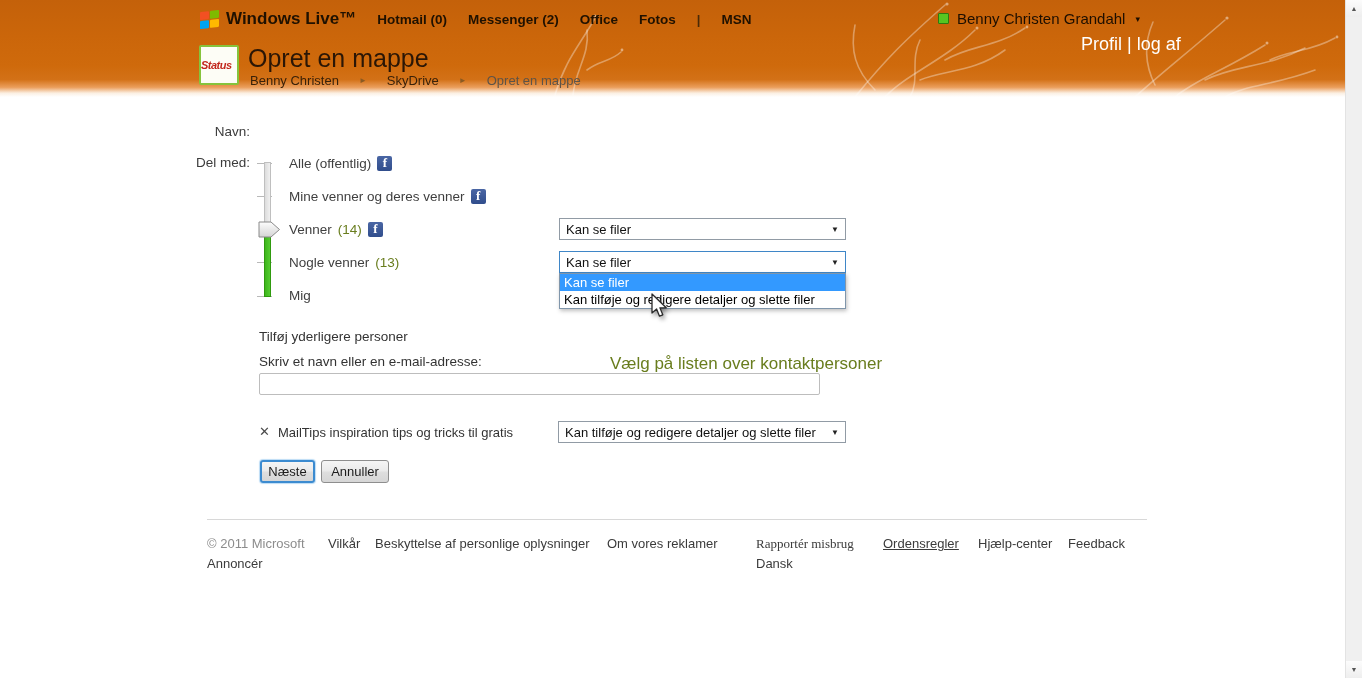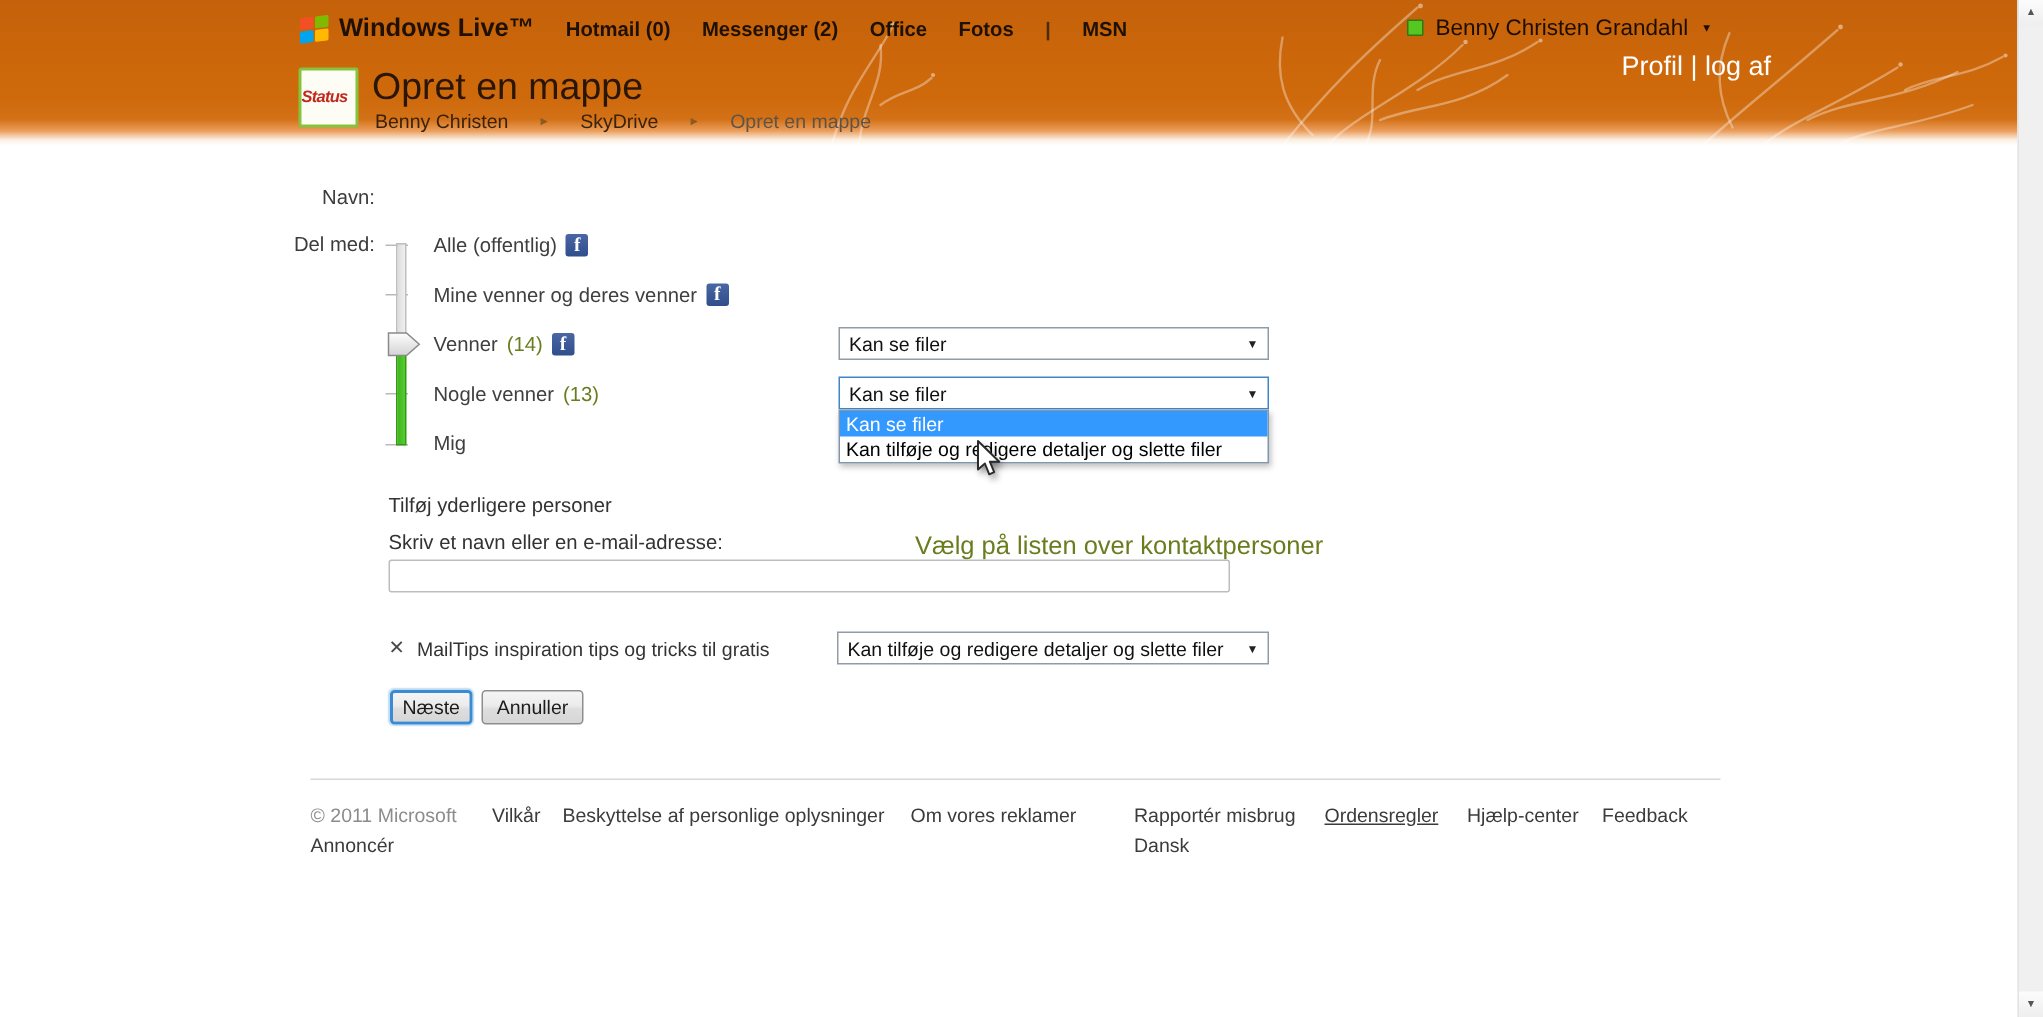--- a/index.html
+++ b/index.html
@@ -233,21 +233,21 @@
   </div>
 
   <div class="btn btn-next">Næste</div>
   <div class="btn btn-cancel">Annuller</div>
 
   <div class="divider"></div>
   <div class="footitem static" style="left:207px;top:536px;">© 2011 Microsoft</div>
   <div class="footitem" style="left:328px;top:536px;">Vilkår</div>
   <div class="footitem" style="left:375px;top:536px;">Beskyttelse af personlige oplysninger</div>
   <div class="footitem" style="left:607px;top:536px;">Om vores reklamer</div>
-  <div class="footitem" style="left:756px;top:536px;">Rapportér misbrug</div>
+  <div class="footitem" style="left:756px;top:536px;font-family:Liberation Serif, serif;">Rapportér misbrug</div>
   <div class="footitem" style="left:883px;top:536px;text-decoration:underline;">Ordensregler</div>
   <div class="footitem" style="left:978px;top:536px;">Hjælp-center</div>
   <div class="footitem" style="left:1068px;top:536px;">Feedback</div>
   <div class="footitem" style="left:207px;top:556px;">Annoncér</div>
   <div class="footitem" style="left:756px;top:556px;">Dansk</div>
 
   <div class="scrollbar">
     <div class="scroll-btn" style="top:0;">▲</div>
     <div class="scroll-btn down">▼</div>
   </div>

